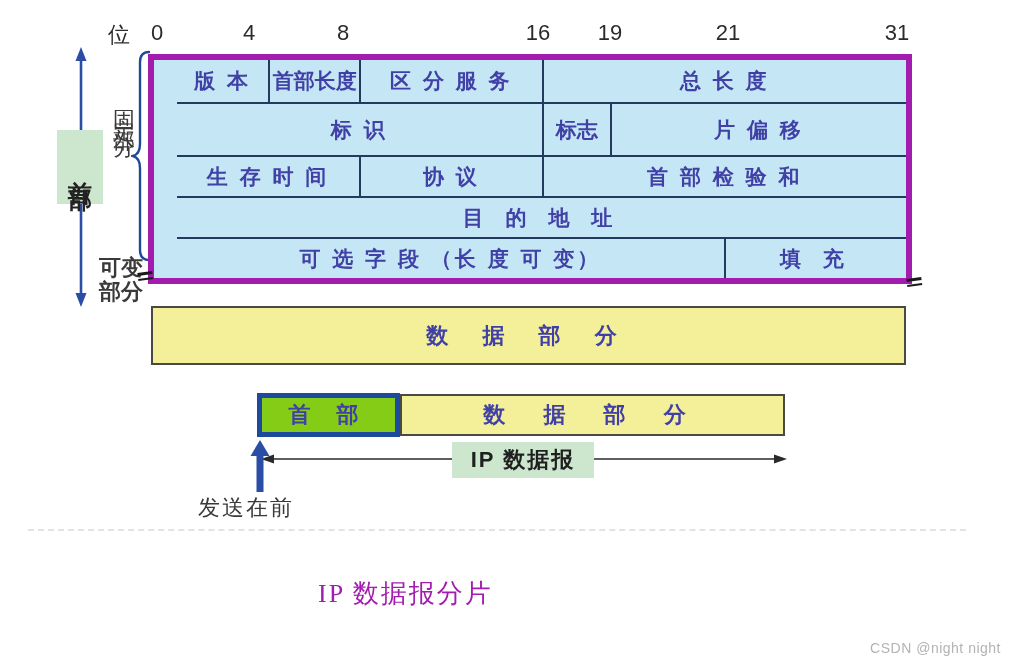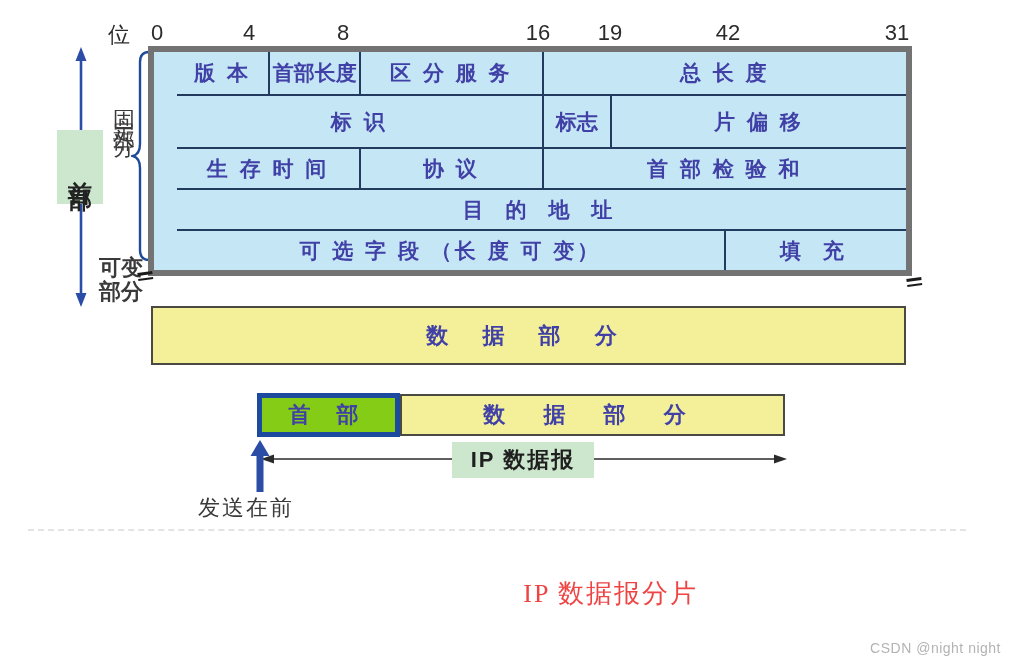--- a/index.html
+++ b/index.html
@@ -5,22 +5,22 @@
   html,body{margin:0;padding:0;background:#fff;}
   .canvas{
     position:relative;width:1015px;height:667px;background:#ffffff;overflow:hidden;
     font-family:"Liberation Sans",sans-serif;
   }
   
   .bit-word{position:absolute;top:20px;left:108px;font-size:22px;color:#2b2b2b;letter-spacing:1px;}
   .tick{position:absolute;top:20px;transform:translateX(-50%);font-size:22px;color:#2b2b2b;}
   
   .iptable{
-    position:absolute;left:148px;top:46px;width:764px;box-sizing:border-box;
-    border:6px solid #737373;background:#c5e6f4;padding-left:23px;
+    position:absolute;left:148px;top:54px;width:764px;box-sizing:border-box;
+    border:6px solid #a21caf;background:#c5e6f4;padding-left:23px;
   }
   .iprow{display:flex;width:100%;box-sizing:border-box;}
   .iprow + .iprow{border-top:2px solid #223a5e;}
   .cell{
     box-sizing:border-box;display:flex;align-items:center;justify-content:center;
     font-size:21px;font-weight:600;color:#4040a6;letter-spacing:3px;white-space:nowrap;overflow:hidden;
   }
   .cell + .cell{border-left:2px solid #223a5e;}
   
   .data-row{
@@ -66,37 +66,37 @@
   .dg-span-label{
     position:absolute;left:452px;top:442px;width:142px;height:36px;background:#cce7cd;
     display:flex;align-items:center;justify-content:center;
     font-size:22px;font-weight:600;color:#1f1f1f;letter-spacing:2px;
   }
   .up-arrow{position:absolute;left:249px;top:439px;}
   .sent-first{position:absolute;left:198px;top:493px;font-size:22px;color:#3a3a3a;font-weight:500;letter-spacing:2px;}
   
   .faint-divider{position:absolute;left:28px;top:529px;width:938px;border-top:2px dashed #e3e3e3;}
   .caption{
-    position:absolute;left:318px;top:576px;width:380px;text-align:right;
-    font-family:"Liberation Serif","DejaVu Serif",serif;font-size:26px;color:#ef4444;letter-spacing:2px;
+    position:absolute;left:318px;top:576px;width:380px;text-align:left;
+    font-family:"Liberation Serif","DejaVu Serif",serif;font-size:26px;color:#a21caf;letter-spacing:2px;
   }
   .watermark{position:absolute;right:14px;top:640px;font-size:14px;color:#b3b3b3;letter-spacing:0.5px;}
 </style>
 </head>
 <body>
 
 <div class="canvas">
 
   <span class="bit-word">位</span>
   <span class="tick" style="left:157px">0</span>
   <span class="tick" style="left:249px">4</span>
   <span class="tick" style="left:343px">8</span>
   <span class="tick" style="left:538px">16</span>
   <span class="tick" style="left:610px">19</span>
-  <span class="tick" style="left:728px">42</span>
+  <span class="tick" style="left:728px">21</span>
   <span class="tick" style="left:897px">31</span>
 
   <svg class="varrow" width="22" height="262">
     <line x1="11" y1="12" x2="11" y2="250" stroke="#2b4da6" stroke-width="2.6"></line>
     <polygon points="11,1 5.5,15 16.5,15" fill="#2b4da6"></polygon>
     <polygon points="11,261 5.5,247 16.5,247" fill="#2b4da6"></polygon>
   </svg>
 
   <div class="side-green">首部</div>
 

